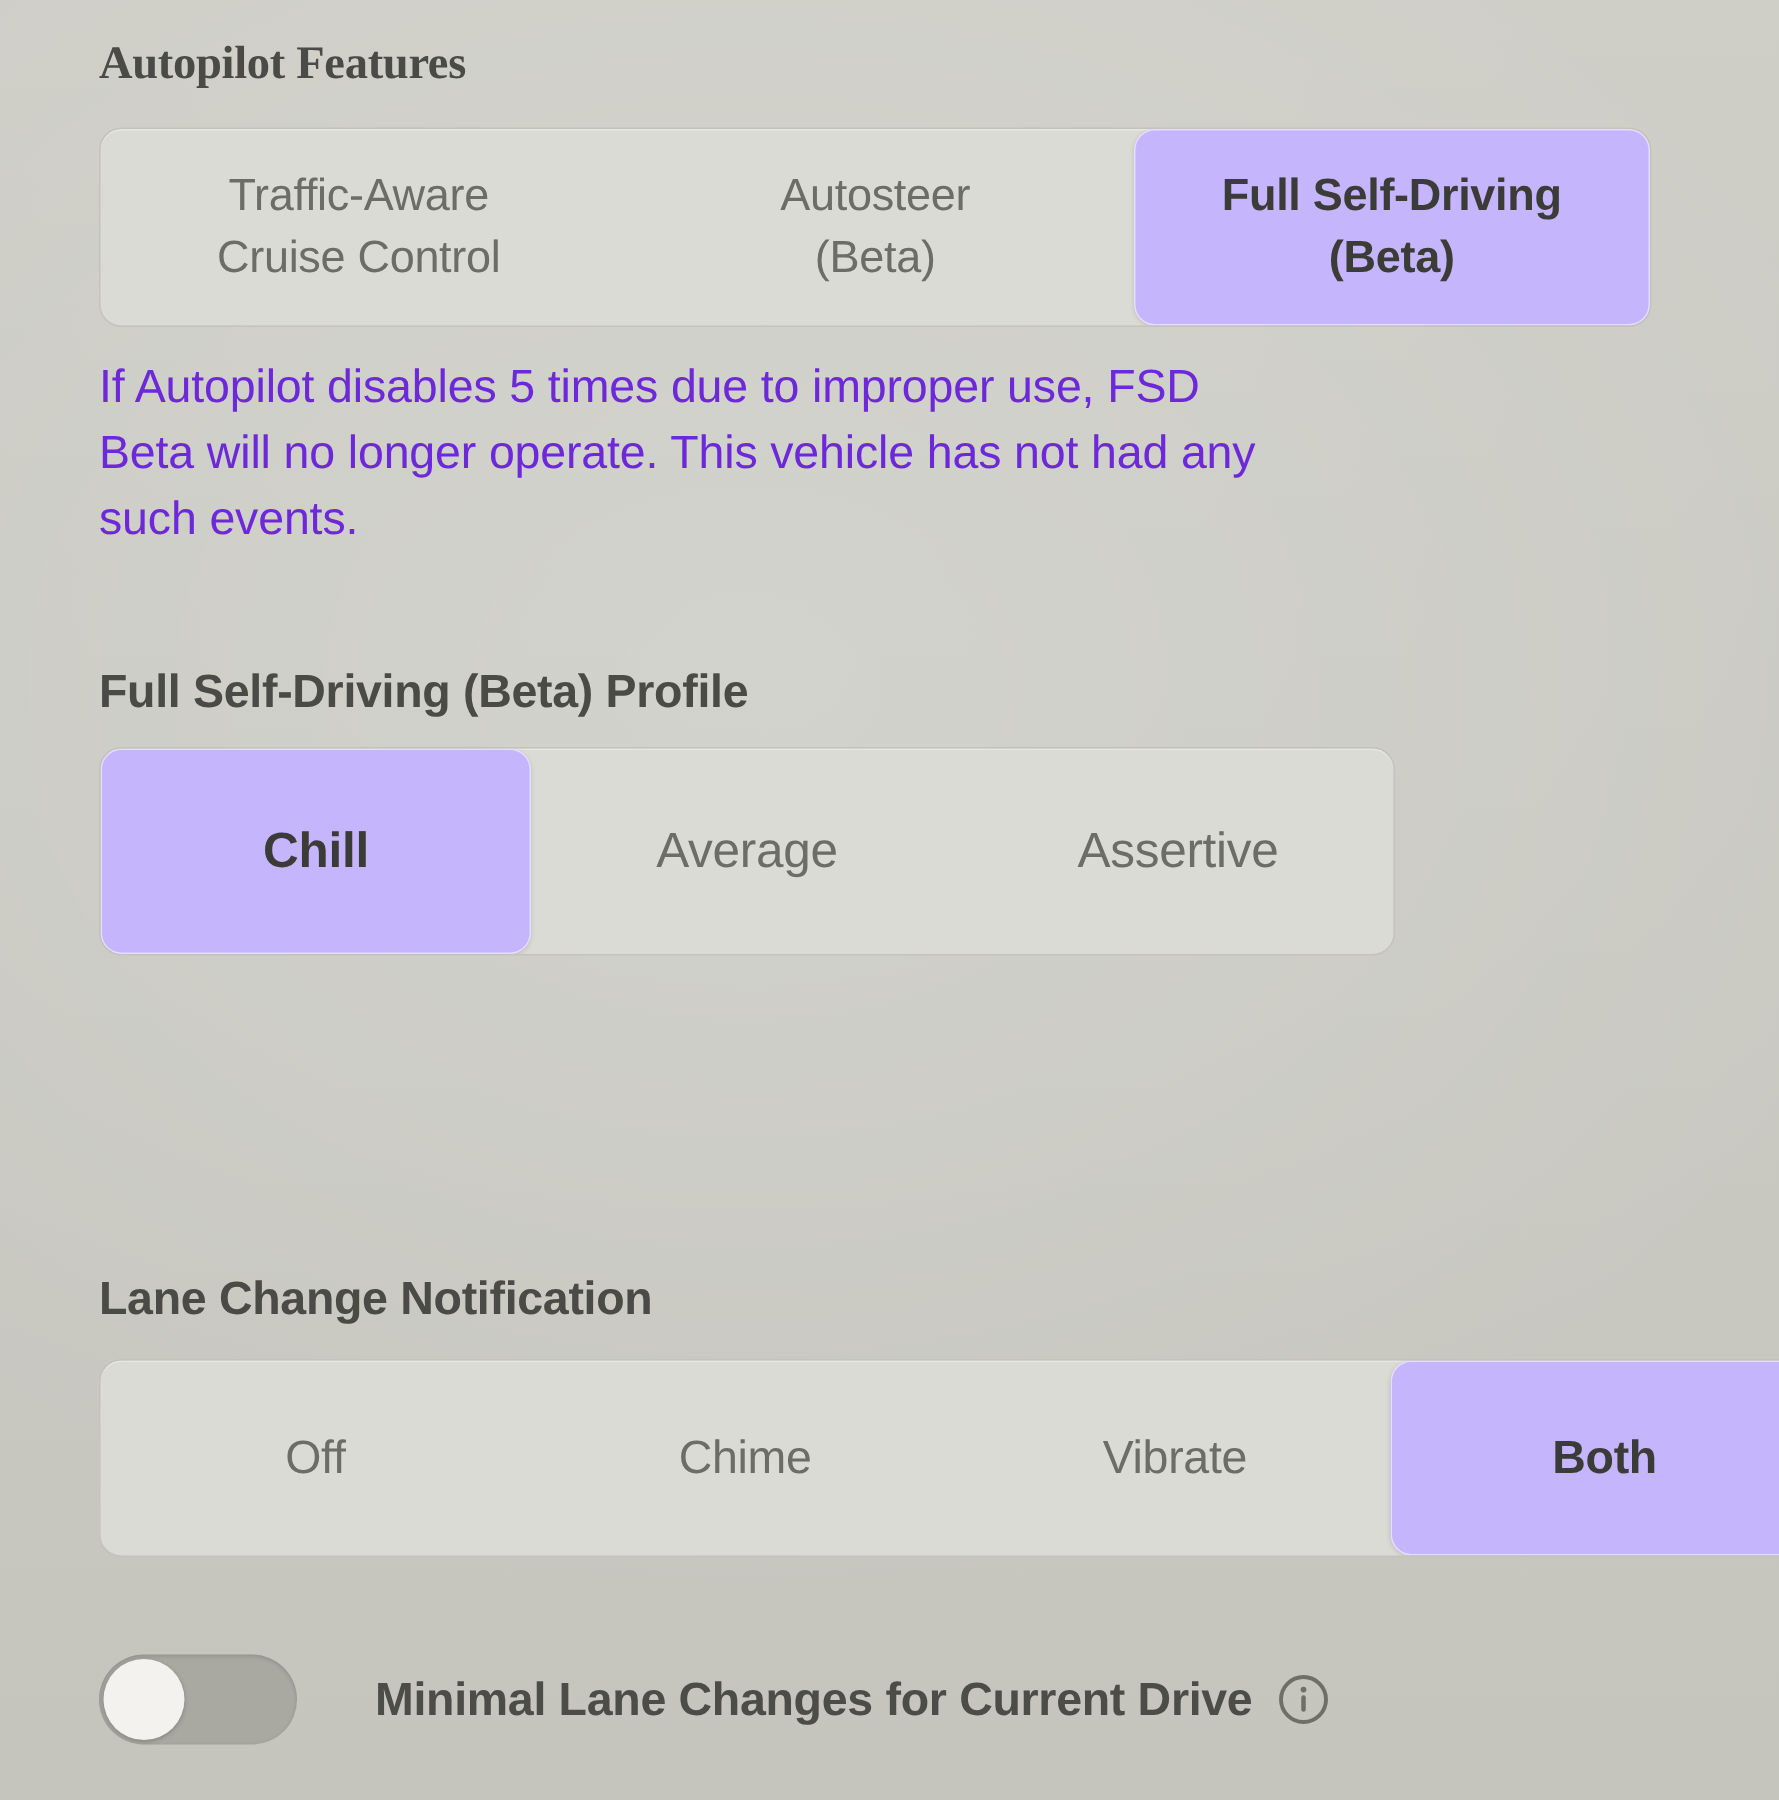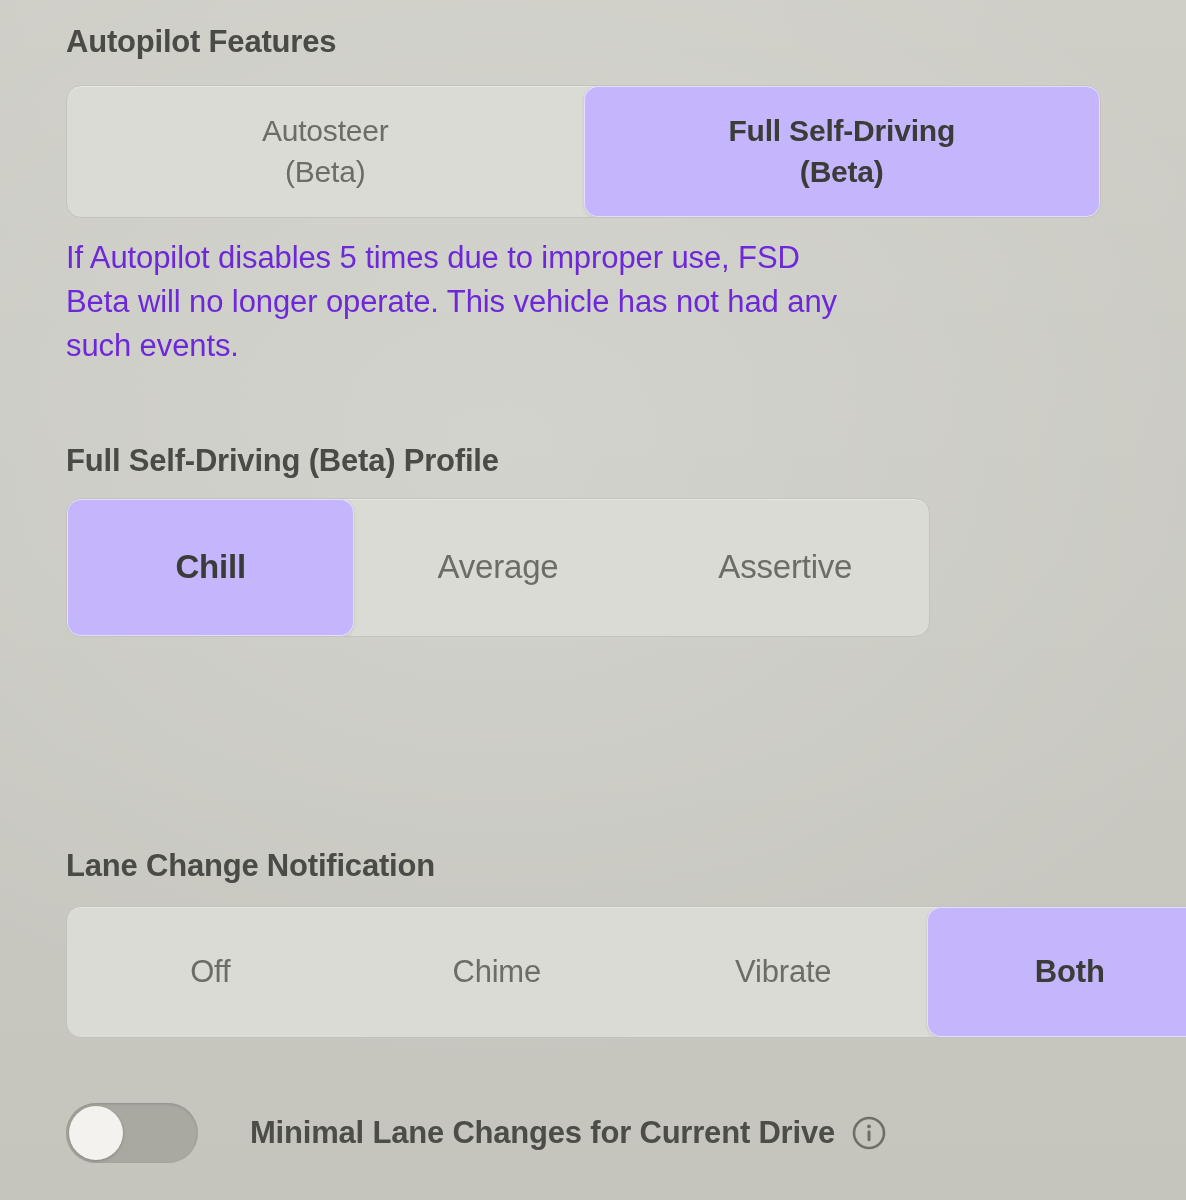--- a/index.html
+++ b/index.html
@@ -153,38 +153,39 @@
     width: 36px;
     height: 36px;
     display: inline-flex;
     align-items: center;
     justify-content: center;
     flex: none;
   }
   .info-icon svg { display: block; }
 
   
-  #autopilot-features-heading { top: 24px; }
+  #autopilot-features-heading { top: 24px; font-family: Liberation Serif, serif; }
   #fsd-profile-heading        { top: 443px; }
   #lane-change-heading        { top: 848px; }
 
   
   #autopilot-description { top: 236px; width: 800px; }
   #fsd-profile-description { top: 650px; width: 800px; }
 </style>
 </head>
 <body>
 
 <div class="screen"></div>
 
 <div class="content">
 
   <div class="heading" id="autopilot-features-heading">Autopilot Features</div>
 
   <div class="segmented" id="autopilot-features-control">
+    <div class="segment">Traffic-Aware<br>Cruise Control</div>
     <div class="segment">Autosteer<br>(Beta)</div>
     <div class="segment selected">Full Self-Driving<br>(Beta)</div>
   </div>
 
   <div class="paragraph" id="autopilot-description">If Autopilot disables 5 times due to improper use, FSD Beta will no longer operate. This vehicle has not had any such events.</div>
 
   <div class="heading" id="fsd-profile-heading">Full Self-Driving (Beta) Profile</div>
 
   <div class="segmented" id="fsd-profile-control">
     <div class="segment selected">Chill</div>

